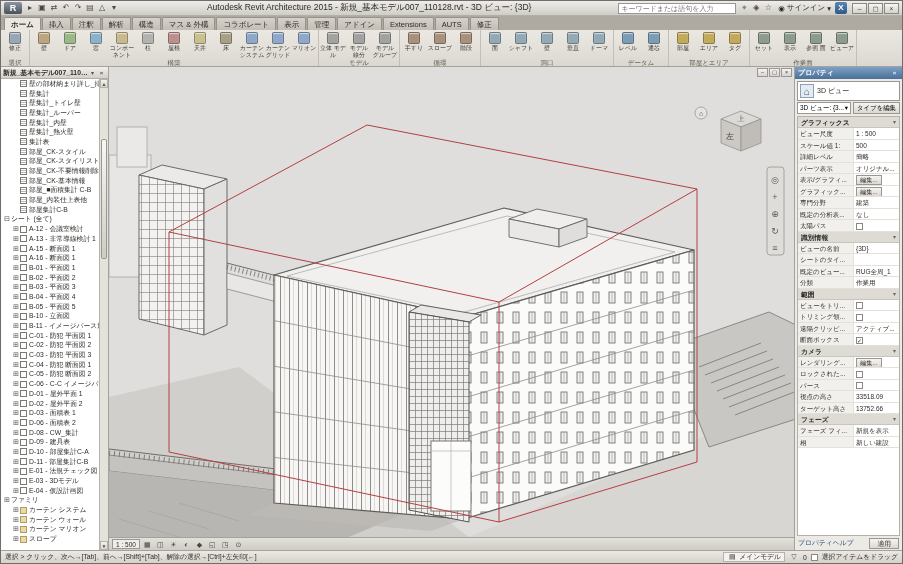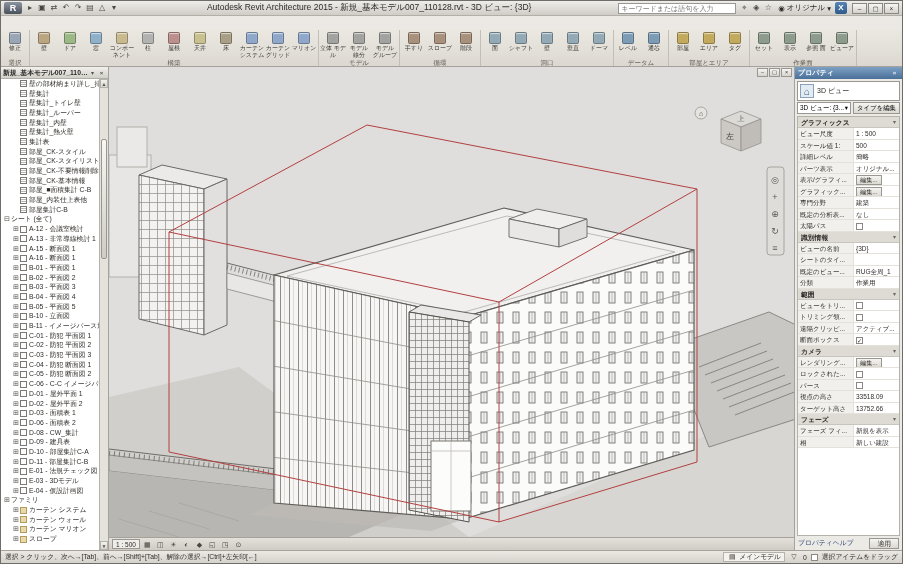--- a/index.html
+++ b/index.html
@@ -108,31 +108,46 @@
       </div>
     <div class="title-text">Autodesk Revit Architecture 2015 - 新規_基本モデル007_110128.rvt - 3D ビュー: {3D}</div>
     <input class="search-box" placeholder="キーワードまたは語句を入力" style="">
     <div style="display:flex">
         <span class="qa">⌖</span>
         <span class="qa">◈</span>
         <span class="qa">☆</span>
       </div>
     <div class="signin">
       <span>◉</span>
-      <span>オリジナル</span>
+      <span>サインイン</span>
       <span>▾</span>
     </div>
     <div class="xchg">X</div>
     <div class="winbtns">
         <span class="winbtn">–</span>
         <span class="winbtn">▢</span>
         <span class="winbtn">×</span>
       </div>
   </div>
 
+  <div class="tabs">
+      <div class="tab active">ホーム</div>
+      <div class="tab">挿入</div>
+      <div class="tab">注釈</div>
+      <div class="tab">解析</div>
+      <div class="tab">構造</div>
+      <div class="tab">マス &amp; 外構</div>
+      <div class="tab">コラボレート</div>
+      <div class="tab">表示</div>
+      <div class="tab">管理</div>
+      <div class="tab">アドイン</div>
+      <div class="tab">Extensions</div>
+      <div class="tab">AUTS</div>
+      <div class="tab">修正</div>
+    </div>
 
   <div class="ribbon">
       <div class="panel">
         <div class="panel-buttons">
           <div class="rbtn">
             <div class="ric" style="background: rgb(154, 165, 181);"></div>
             <div class="rlbl">修正</div>
           </div>
         </div>
         <div class="panel-label">選択</div>

